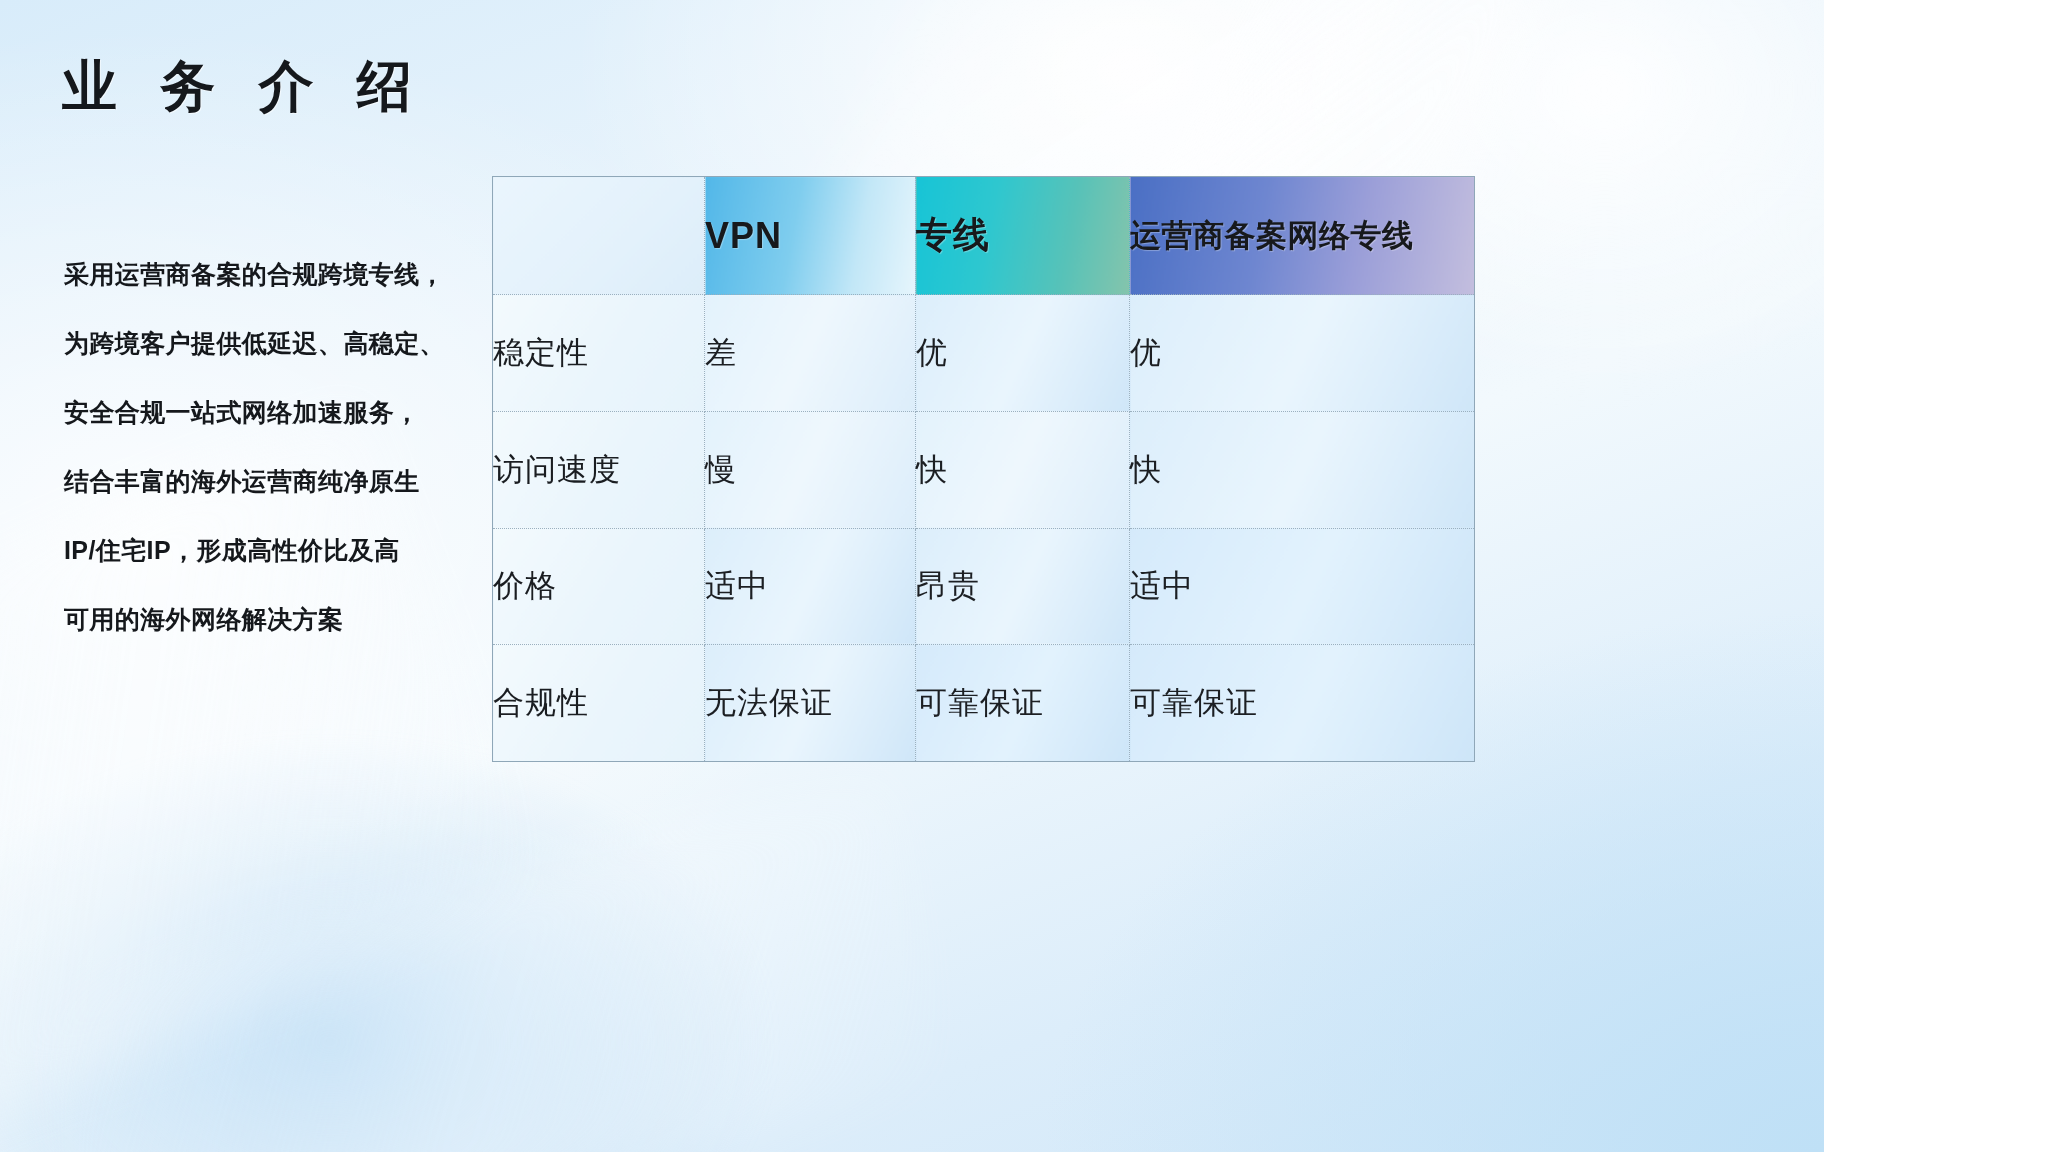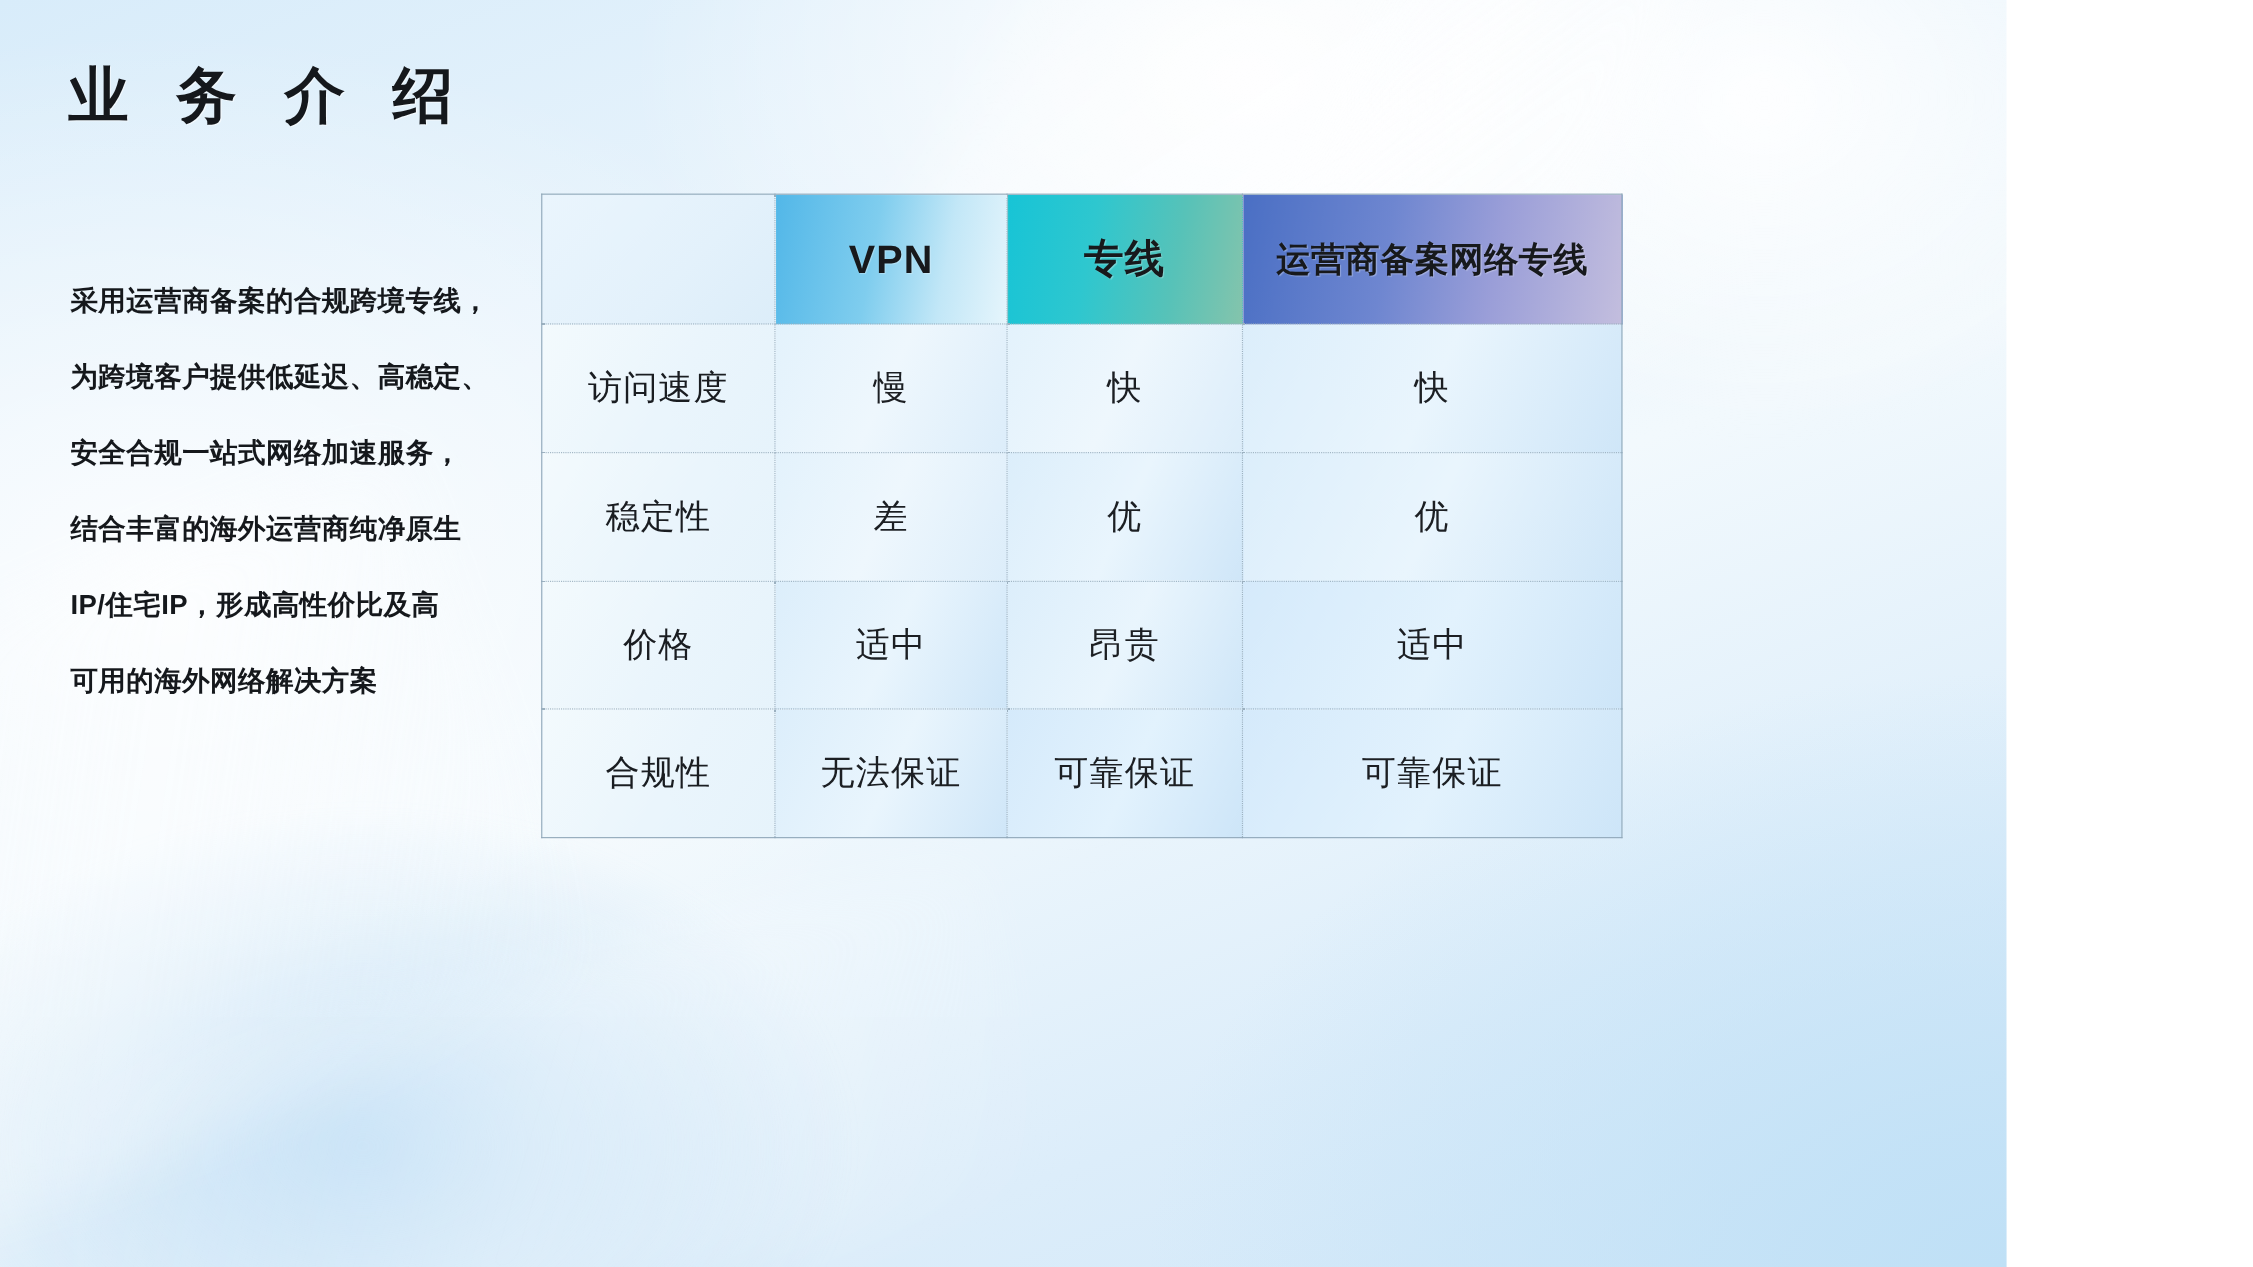--- a/index.html
+++ b/index.html
@@ -83,21 +83,21 @@
     width: 982px;
     height: 586px;
     border: 1px solid #8fa7b8;
     border-collapse: collapse;
     table-layout: fixed;
     box-shadow: 0 0 0 0 rgba(0,0,0,0);
   }
   .cmp-table td, .cmp-table th {
     border: 1px dotted #9bb0bf;
     padding: 0;
-    text-align: center;
+    text-align: left;
     vertical-align: middle;
     font-weight: normal;
   }
   .cmp-table tr.head-row { height: 118px; }
   .cmp-table tr.body-row { height: 93px; }
 
   col.c1 { width: 212px; }
   col.c2 { width: 211px; }
   col.c3 { width: 214px; }
   col.c4 { width: 345px; }
@@ -189,32 +189,32 @@
         <th class="h-line">
           <span class="h-label">专线</span>
         </th>
         <th class="h-carrier">
           <span class="h-label small">运营商备案网络专线</span>
         </th>
       </tr>
     </thead>
     <tbody>
       <tr class="body-row">
+        <td class="cell-key">稳定性</td>
+        <td class="cell-val tint-a">差</td>
+        <td class="cell-val tint-b">优</td>
+        <td class="cell-val tint-b">优</td>
+      </tr>
+      <tr class="body-row">
         <td class="cell-key">访问速度</td>
         <td class="cell-val tint-a">慢</td>
         <td class="cell-val tint-a">快</td>
         <td class="cell-val tint-b">快</td>
       </tr>
       <tr class="body-row">
-        <td class="cell-key">稳定性</td>
-        <td class="cell-val tint-a">差</td>
-        <td class="cell-val tint-b">优</td>
-        <td class="cell-val tint-b">优</td>
-      </tr>
-      <tr class="body-row">
         <td class="cell-key">价格</td>
         <td class="cell-val tint-b">适中</td>
         <td class="cell-val tint-b">昂贵</td>
         <td class="cell-val tint-c">适中</td>
       </tr>
       <tr class="body-row">
         <td class="cell-key">合规性</td>
         <td class="cell-val tint-b">无法保证</td>
         <td class="cell-val tint-c">可靠保证</td>
         <td class="cell-val tint-c">可靠保证</td>

